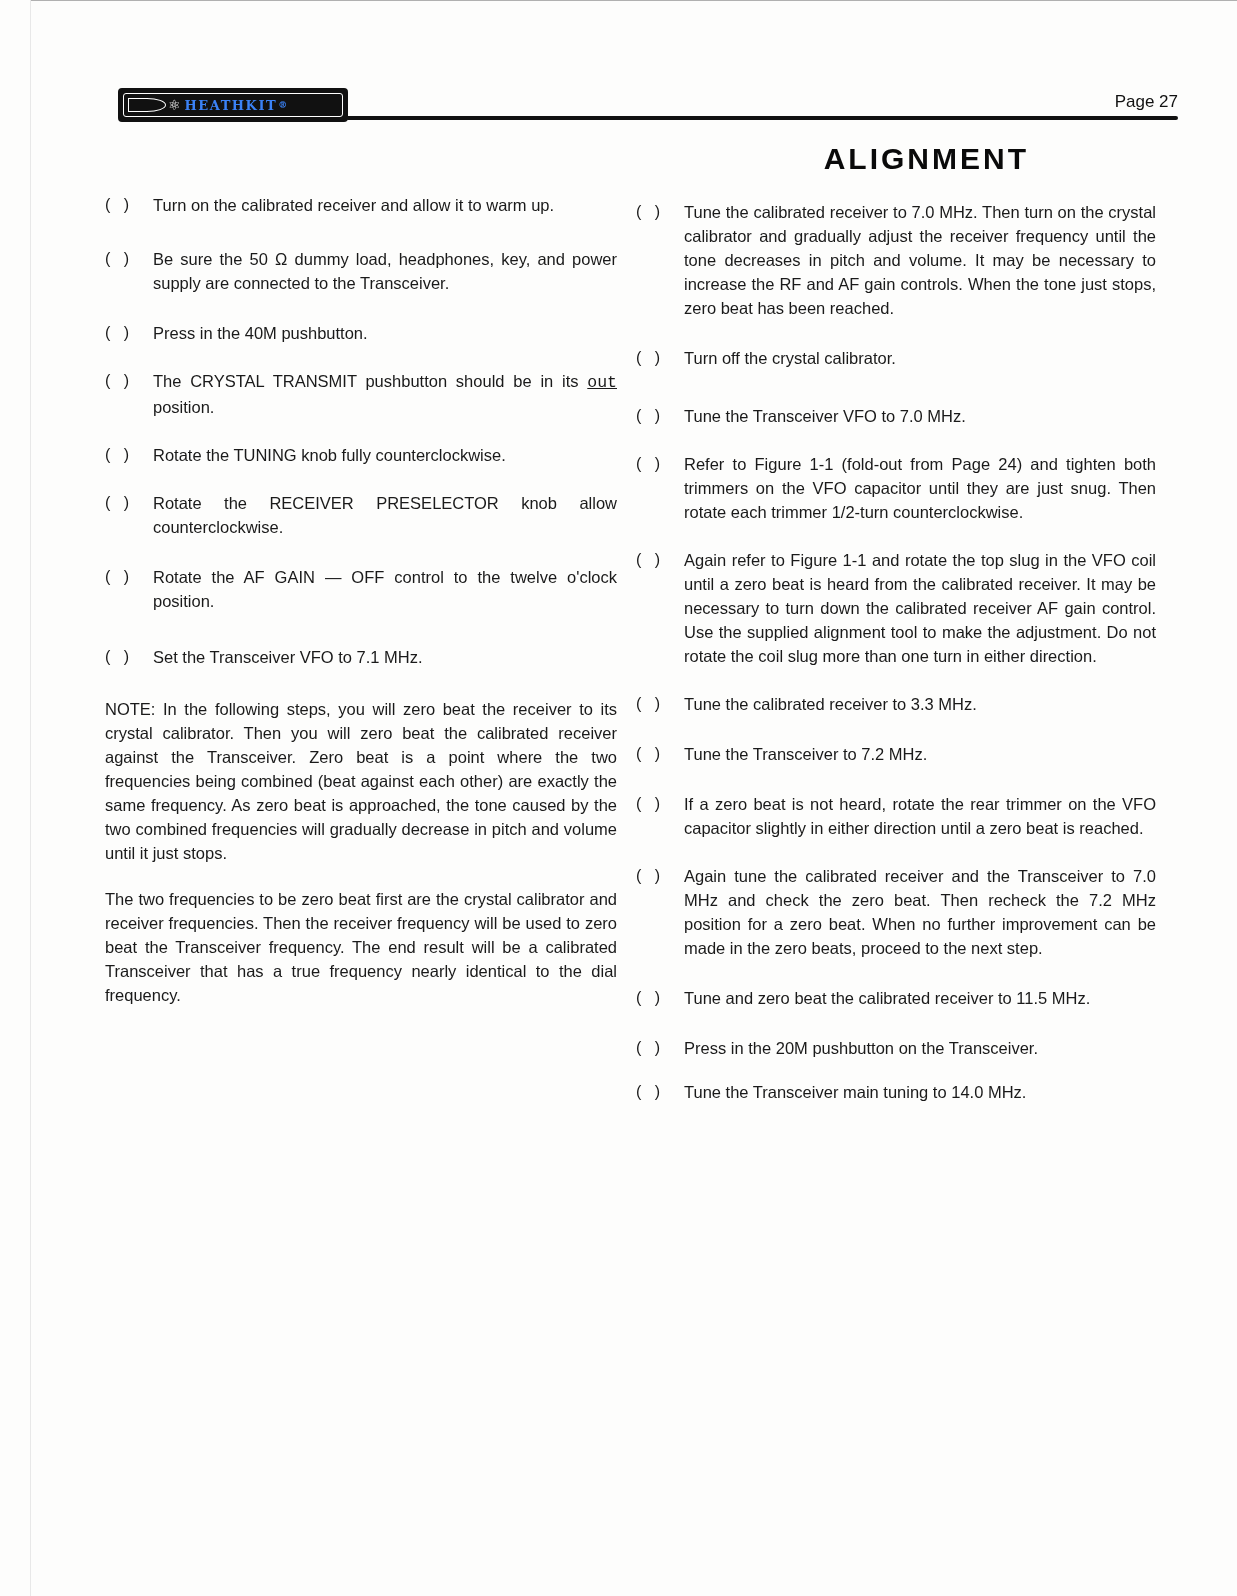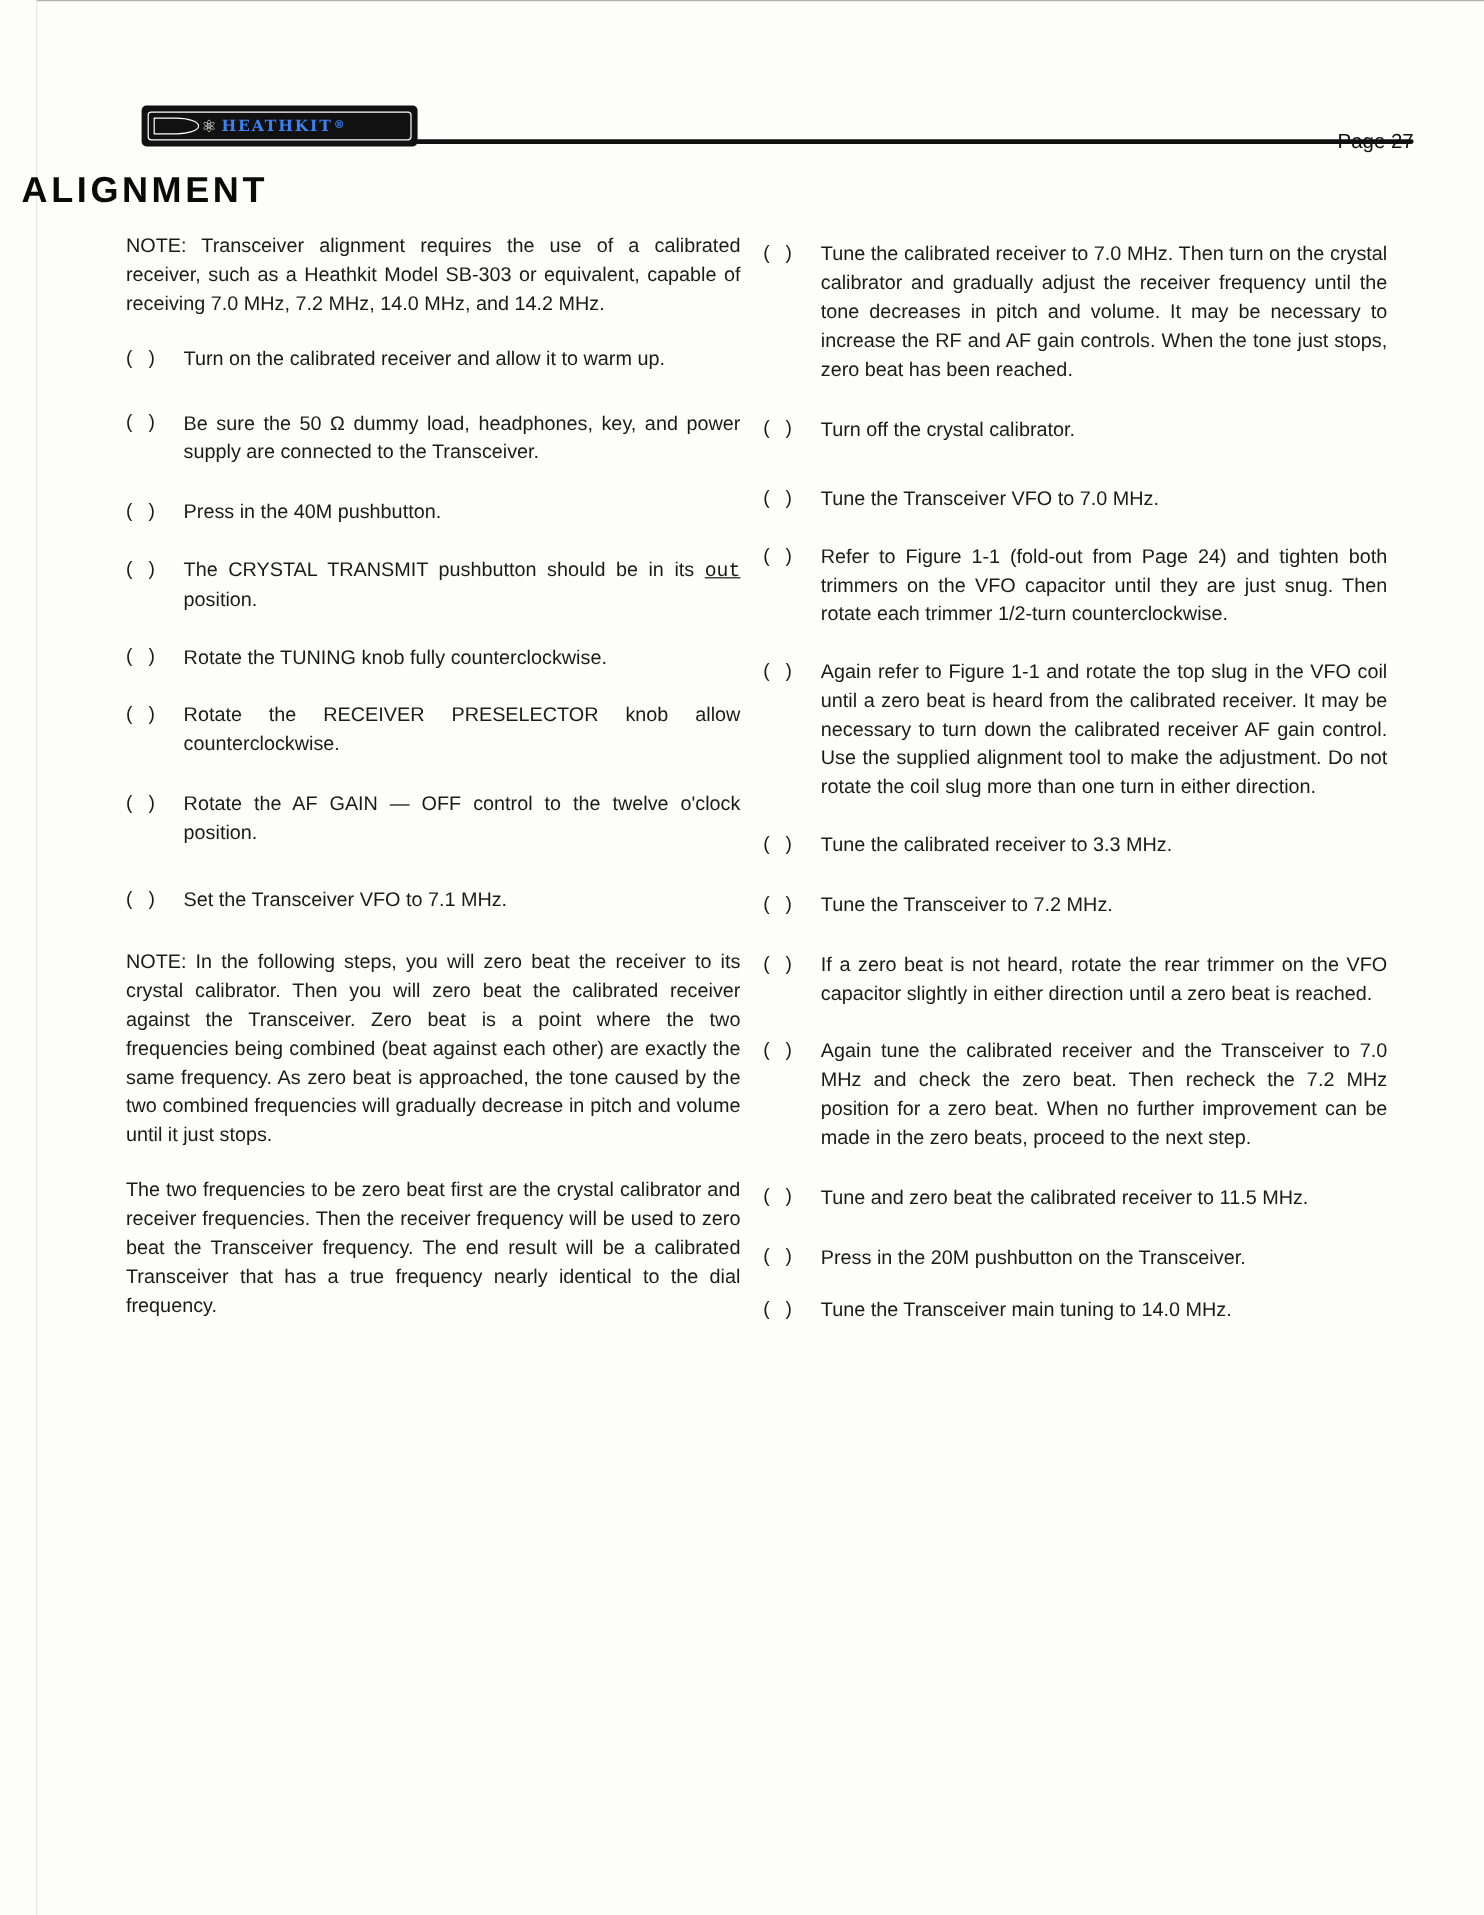--- a/index.html
+++ b/index.html
@@ -40,24 +40,24 @@
   .logo-atom { color: #fff; font-size: 14px; margin-right: 4px; }
   .logo-text {
     color: #3b82f6; font-family: "DejaVu Serif", serif; font-weight: bold;
     font-size: 13px; letter-spacing: 1.5px;
   }
   .header-rule {
     position: absolute; left: 228px; top: 28px; width: 832px; height: 4px;
     background: #111; border-radius: 2px;
   }
   .page-num {
-    position: absolute; right: 0; top: 20px; font-size: 17px; color: #111;
+    position: absolute; right: 0; top: 4px; font-size: 17px; color: #111;
   }
   .title {
-    position: absolute; left: 0; width: 1029px; top: 142px; text-align: left;
+    position: absolute; left: 0; width: 1029px; top: 142px; text-align: right;
     font-weight: bold; font-size: 30px; letter-spacing: 3px; color: #0a0a0a;
     padding-left: 18px; box-sizing: border-box;
   }
   .col {
     position: absolute; font-size: 16.5px; line-height: 24px;
   }
   .col.left { left: 105px; top: 193px; width: 512px; }
   .col.right { left: 636px; top: 200px; width: 520px; }
   .para { text-align: justify; margin: 0 0 22px 0; }
   .subhead { font-size: 21px; letter-spacing: 1px; margin: 6px 0 28px 0; color: #111; }
@@ -83,21 +83,20 @@
       <span class="logo-text" style="font-size:9px;letter-spacing:0;margin-left:1px;">®</span>
     </div>
   </div>
   <div class="header-rule"></div>
   <div class="page-num">Page 27</div>
 </div>
 
 <div class="title">ALIGNMENT</div>
 
 <div class="col left">
-  <p class="para">NOTE: Transceiver alignment requires the use of a calibrated receiver, such as a Heathkit Model SB-303 or equivalent, capable of receiving 7.0 MHz, 7.2 MHz, 14.0 MHz, and 14.2 MHz.</p>
 
   <div class="step" style="margin-bottom:30px;">
     <span class="check">(   )</span>
     <span class="step-text">Turn on the calibrated receiver and allow it to warm up.</span>
   </div>
   <div class="step" style="margin-bottom:26px;">
     <span class="check">(   )</span>
     <span class="step-text">Be sure the 50 Ω dummy load, headphones, key, and power supply are connected to the Transceiver.</span>
   </div>
   <div class="step" style="margin-bottom:24px;">

